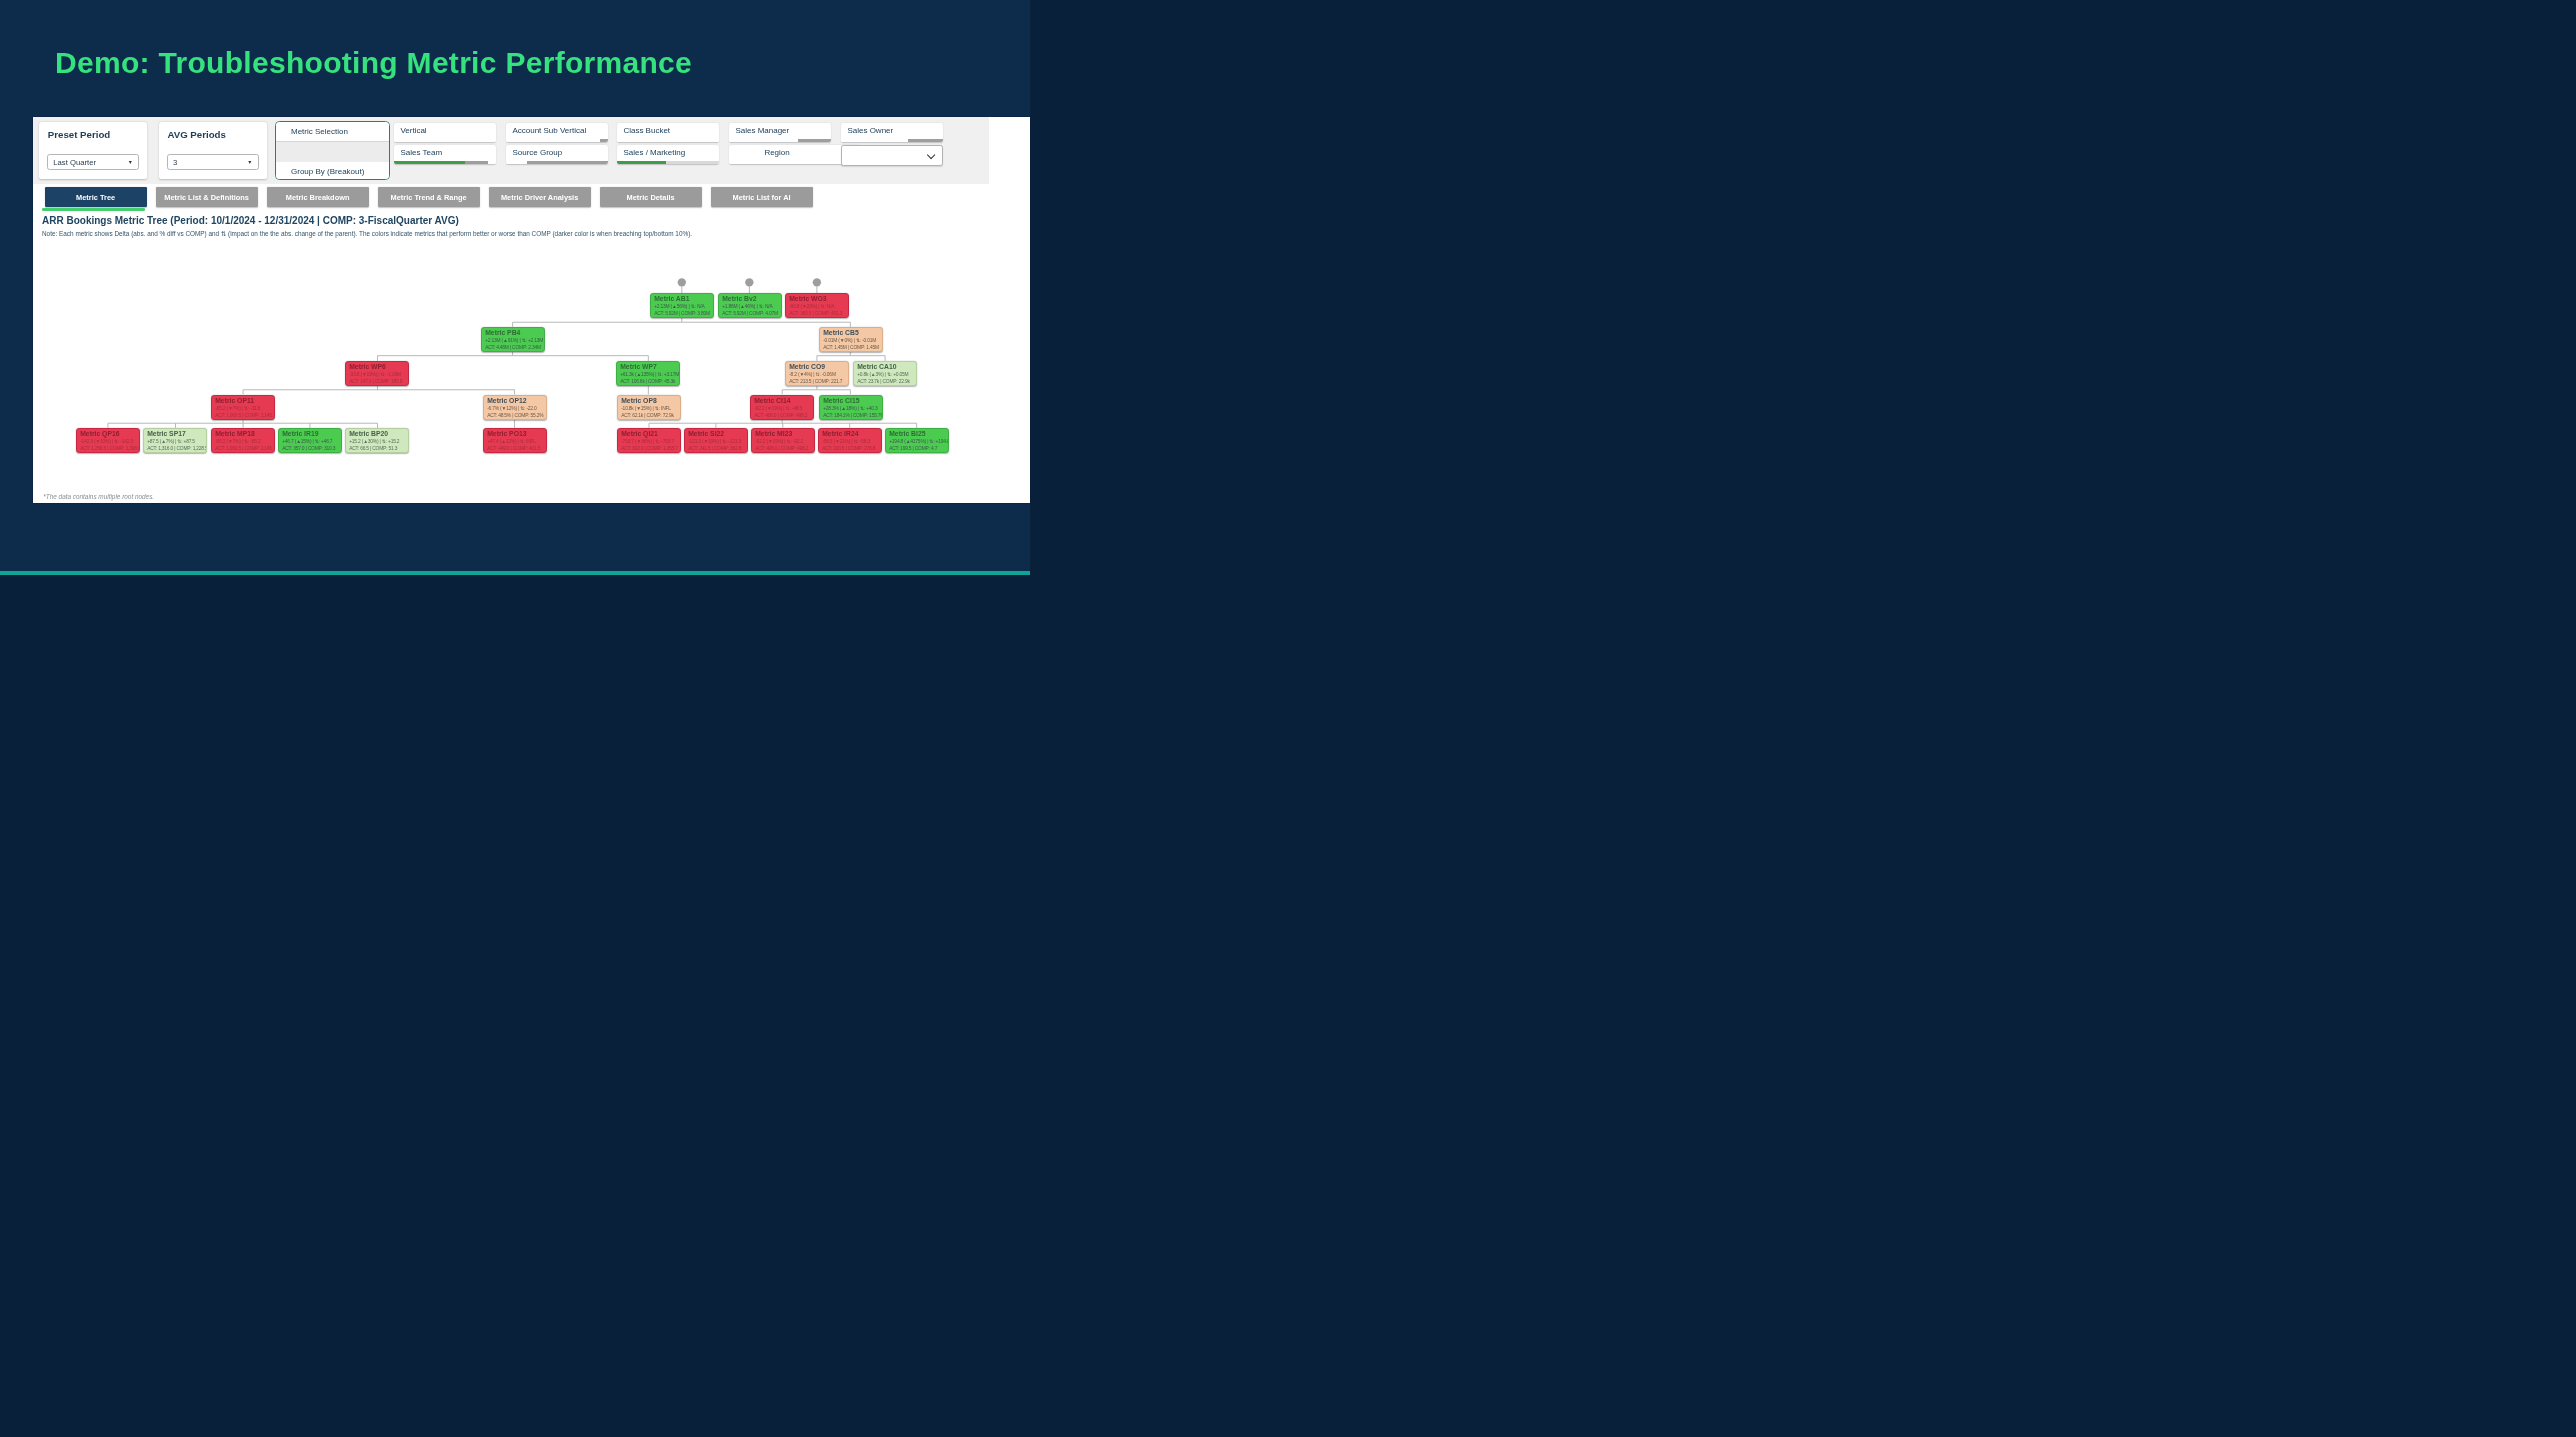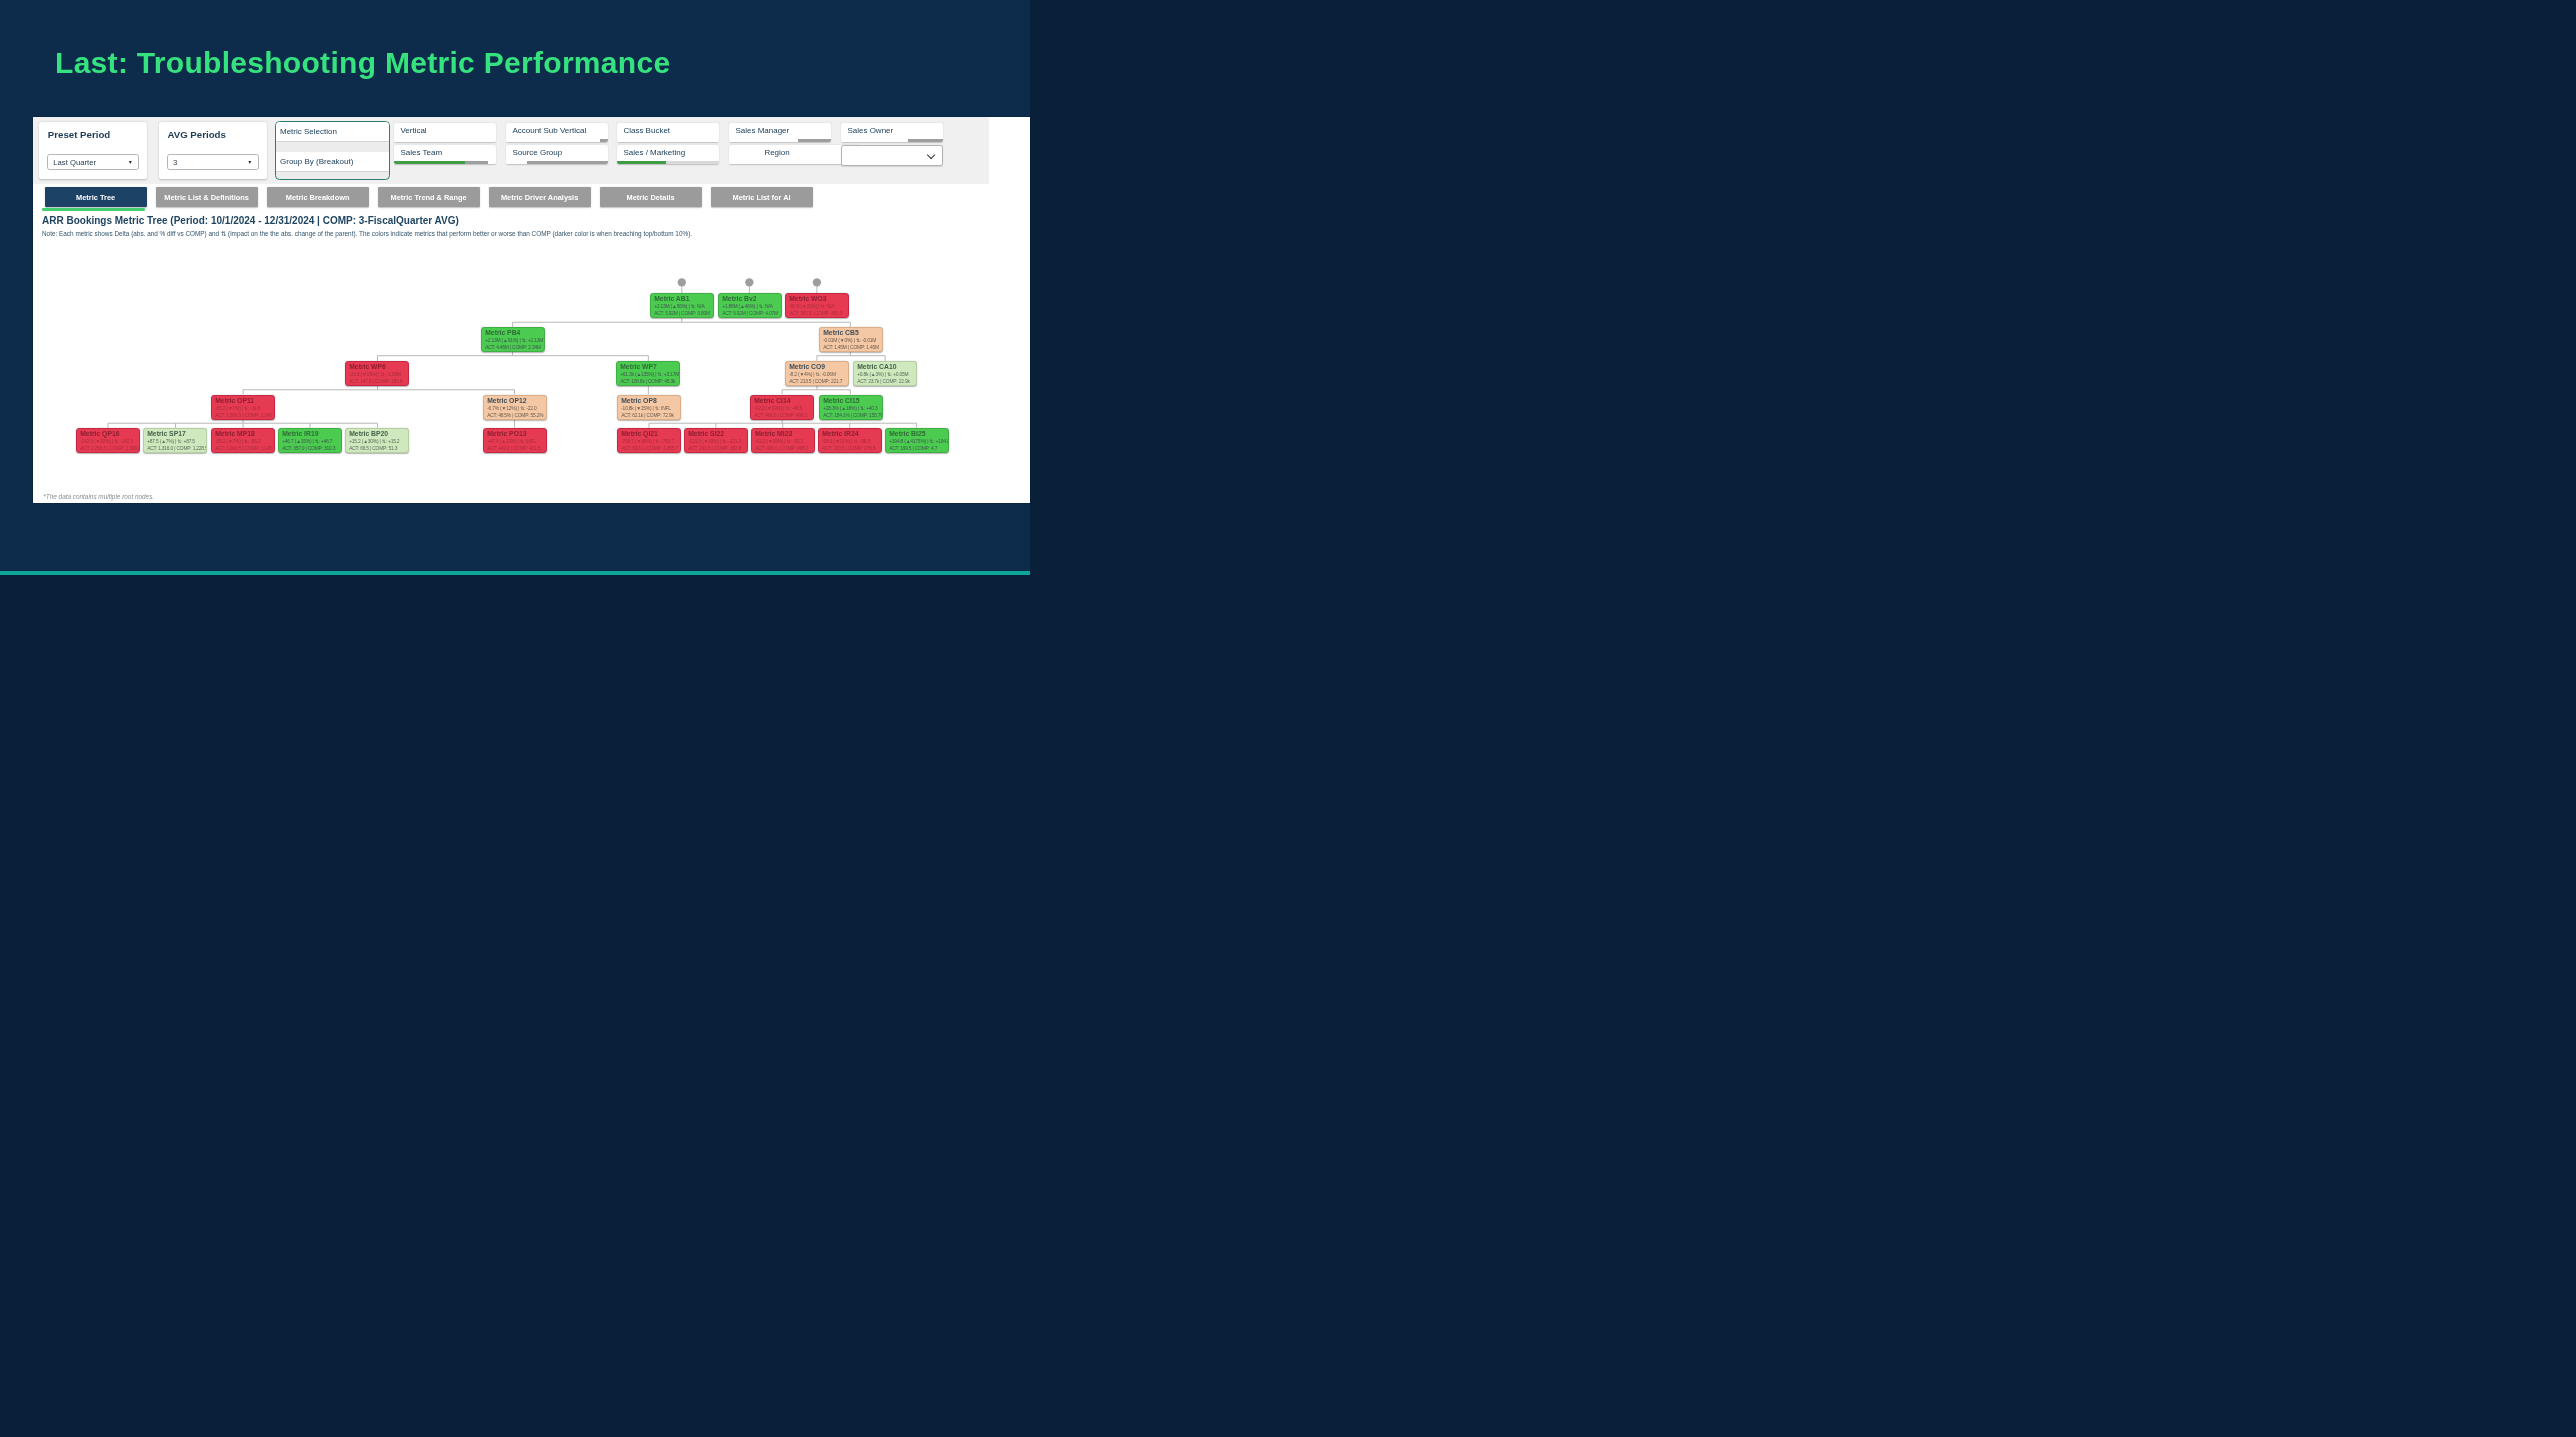--- a/index.html
+++ b/index.html
@@ -14,21 +14,21 @@
   .card{position:absolute;background:#fff;border-radius:2.6px;box-shadow:0 0.6px 1.9px rgba(0,0,0,.22);}
   .card .lbl{font-size:9.7px;font-weight:700;color:#1d3c55;padding:6.4px 0 0 8.4px;}
   .sel{position:absolute;left:7.7px;bottom:9px;width:92px;height:16px;border:0.6px solid #b5b5b5;
        border-radius:2.6px;background:#fff;display:flex;align-items:center;justify-content:space-between;
        padding:0 5.2px;box-sizing:border-box;}
   .sel .val{font-size:7.7px;color:#2c3e50;}
   .sel .caret{font-size:5.2px;color:#333;}
   .selector-card{position:absolute;left:242px;top:3.9px;width:115px;height:59px;background:#ececec;
                  border:1.3px solid #2c7d6f;border-radius:4.5px;box-sizing:border-box;overflow:hidden;}
   .selector-row{height:19.3px;background:#fff;border-bottom:1.3px solid #d6d6d6;display:flex;
-                align-items:center;padding-left:4px;font-size:8px;color:#21435e;margin-bottom:10px;}
+                align-items:center;padding-left:15px;font-size:8px;color:#21435e;margin-bottom:20px;}
   
   .tile{position:absolute;width:102px;height:19.3px;background:#fff;border-radius:1.9px;
         box-shadow:0 0.6px 1.3px rgba(0,0,0,.2);overflow:hidden;}
   .tile .tl{font-size:8px;font-weight:400;color:#21435e;padding:3.2px 0 0 6.4px;white-space:nowrap;}
   .tbar{position:absolute;left:0;bottom:0;width:100%;height:3.2px;background:#ececec;display:flex;}
   .tbar span{height:100%;display:block;}
   .owner-dd{position:absolute;left:808px;top:28px;width:102px;height:21px;background:#fff;
             border:0.6px solid #b2b2b2;border-radius:2.6px;box-sizing:border-box;box-shadow:0 0.6px 1.3px rgba(0,0,0,.12);}
   .chev{position:absolute;right:7.7px;top:6.4px;width:5.2px;height:5.2px;border-right:1.3px solid #333;
         border-bottom:1.3px solid #333;transform:rotate(45deg);}
@@ -62,21 +62,21 @@
   .footer{position:absolute;left:0;top:532px;width:1030px;height:26px;color:#e9eef2;font-size:8.4px;}
   .pageno{position:absolute;left:19.3px;top:3.9px;}
   .copy{position:absolute;left:55px;top:3.9px;}
   .logo{position:absolute;left:974px;top:-15.5px;}
   .bottom-accent{position:absolute;left:0;bottom:0;width:1030px;height:3.9px;background:#0fa596;}
 </style>
 </head>
 <body>
 
 <div class="slide">
-  <h1 class="slide-title">Last: Troubleshooting Metric Performance</h1>
+  <h1 class="slide-title">Demo: Troubleshooting Metric Performance</h1>
 
   <div class="panel">
 
     <div class="filters-strip">
       <div class="card" style="left:6.4px;top:5.2px;width:108px;height:57px;">
         <div class="lbl">Preset Period</div>
         <div class="sel">
           <span class="val">Last Quarter</span>
           <span class="caret">▼</span>
         </div>

